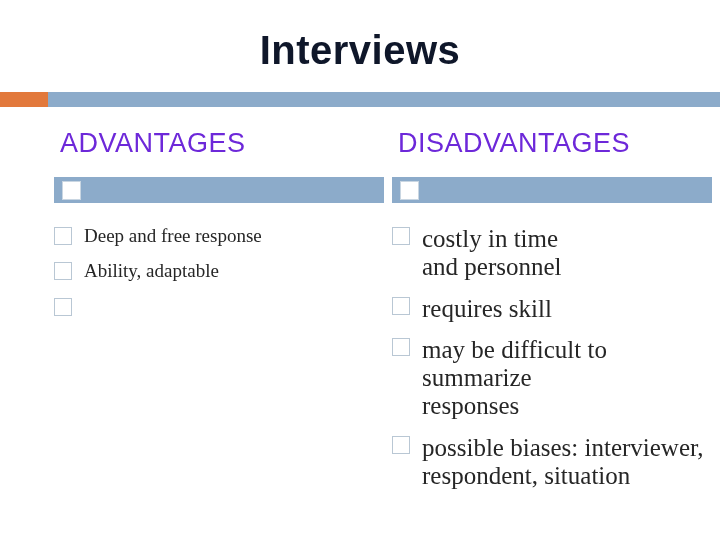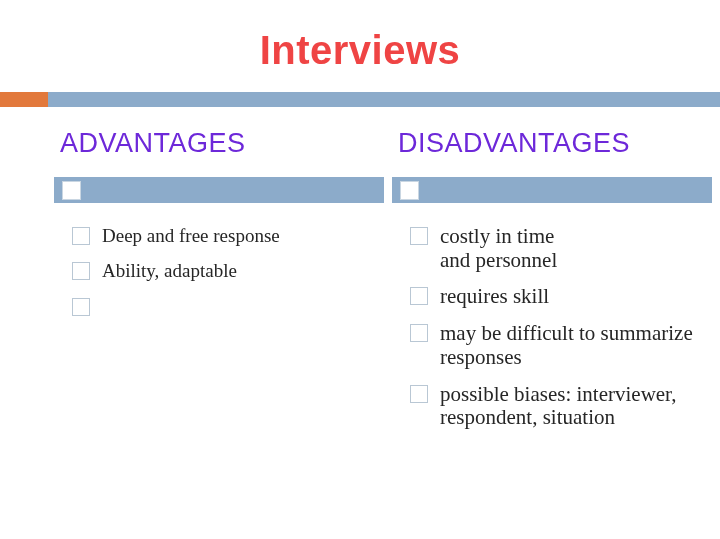--- a/index.html
+++ b/index.html
@@ -21,21 +21,21 @@
   }
   .title {
     position: absolute;
     top: 28px;
     left: 0;
     width: 720px;
     text-align: center;
     font-family: "Liberation Sans", sans-serif;
     font-size: 40px;
     font-weight: bold;
-    color: #ef4444;
+    color: #0f172a;
     letter-spacing: 0.5px;
   }
   .rule {
     position: absolute;
     top: 92px;
     left: 0;
     width: 720px;
     height: 15px;
   }
   .rule-accent {
@@ -87,41 +87,40 @@
   }
   .items {
     list-style: none;
     margin: 0;
     padding: 0;
   }
   .item {
     display: flex;
     align-items: flex-start;
     margin-bottom: 14px;
-    margin-left: 18px;
   }
   .checkbox {
     flex: 0 0 auto;
     width: 18px;
     height: 18px;
     border: 1px solid #b9c7d4;
     background: #ffffff;
     margin-right: 12px;
     margin-top: 2px;
     box-sizing: border-box;
   }
   .item-text {
     font-family: "Liberation Serif", serif;
     font-size: 19px;
     line-height: 1.13;
     color: #262626;
     white-space: pre-line;
   }
   .col-right .item { margin-bottom: 13px; }
-  .col-right .item-text { font-size: 21px; }
+  .col-right .item-text { font-size: 25px; }
 </style>
 </head>
 <body>
 
 <div class="slide">
 
   <div class="title">Interviews</div>
 
   <div class="rule">
     <div class="rule-accent"></div>

